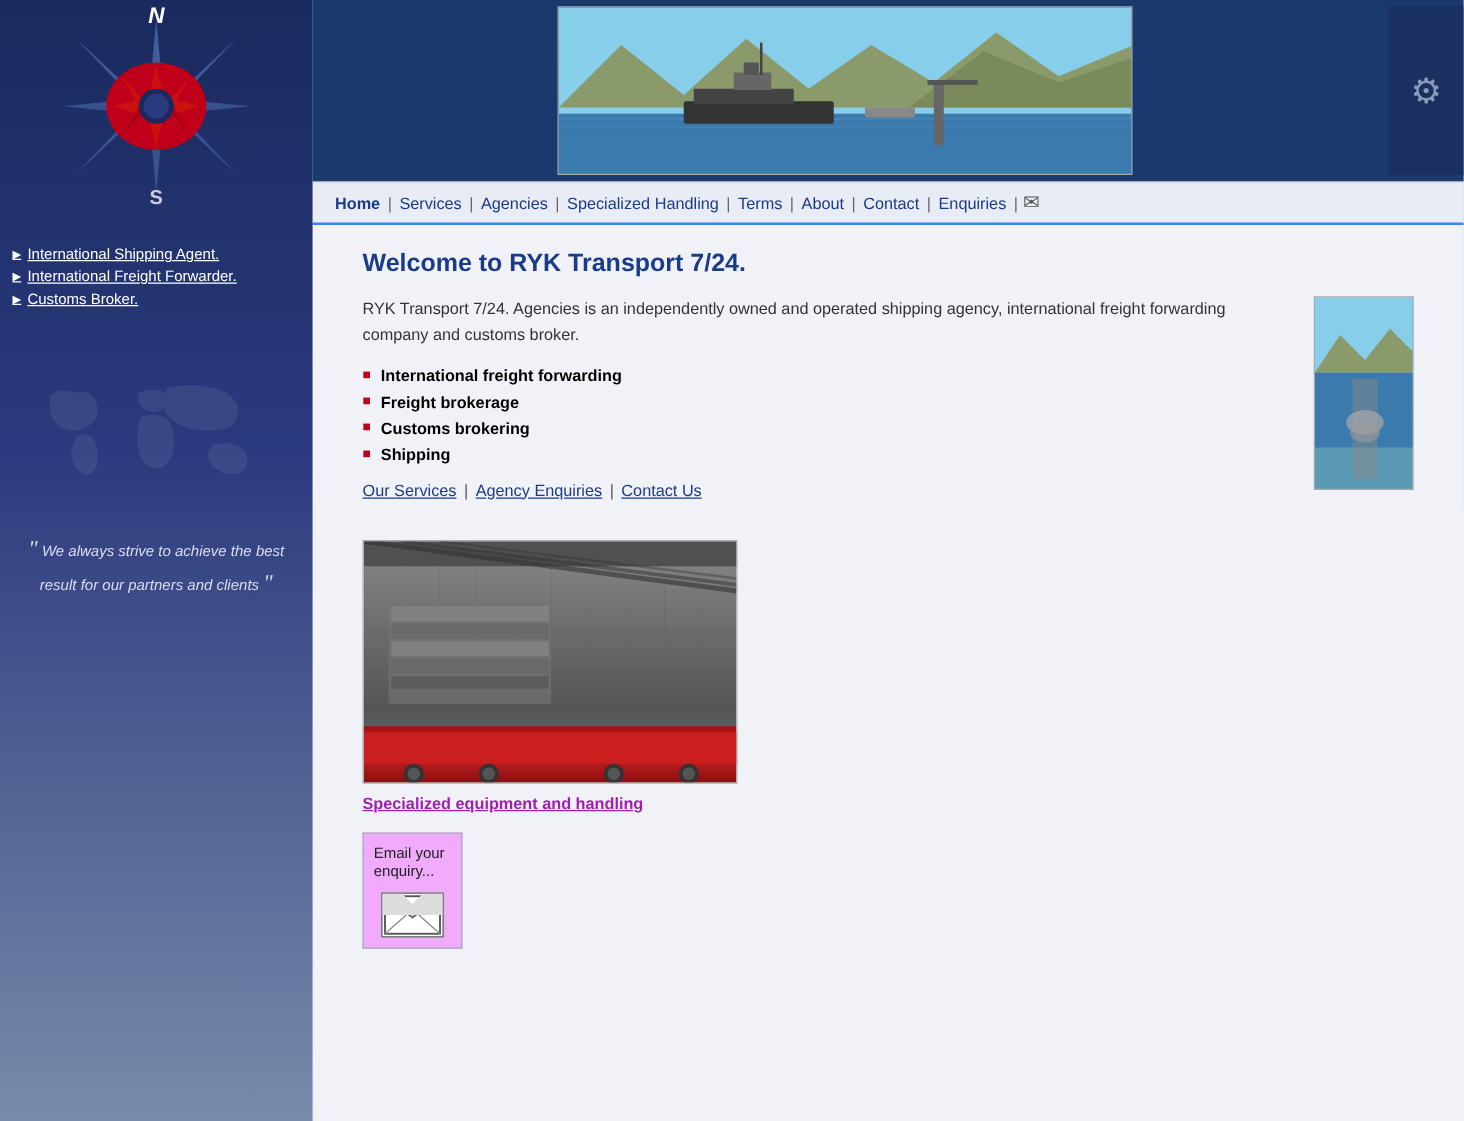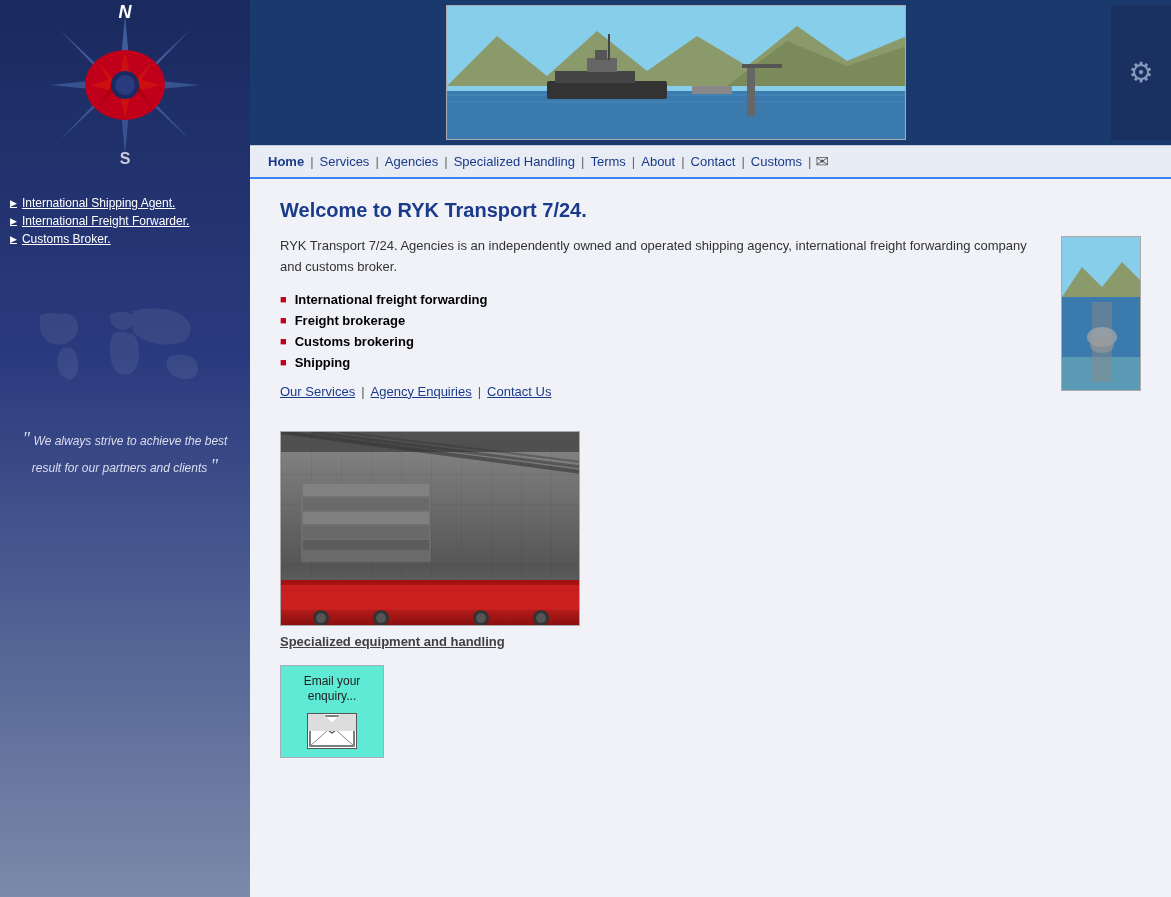--- a/index.html
+++ b/index.html
@@ -172,21 +172,21 @@
     }
     .nav-email {
       color: #555;
       font-size: 16px;
       cursor: pointer;
       margin-left: 4px;
     }
 
     
     .content {
-      padding: 20px 30px;
+      padding: 20px 40px;
       background: #f0f2f8;
       flex: 1;
     }
     .content-title {
       color: #1a3a8a;
       font-size: 20px;
       font-weight: bold;
       margin-bottom: 14px;
     }
     .content-body {
@@ -265,35 +265,34 @@
     
     .warehouse-machinery {
       position: absolute;
       bottom: 0;
       left: 0;
       right: 0;
       height: 45px;
       background: linear-gradient(180deg, #a01010 0%, #cc2020 50%, #881010 100%);
     }
     .warehouse-link {
-      color: #404040;
+      color: #a21caf;
       font-size: 13px;
       font-weight: bold;
       text-decoration: underline;
       cursor: pointer;
       margin-bottom: 16px;
       display: block;
     }
     
     .email-box {
-      width: 104px;
+      width: 80px;
       border: 1px solid #aab;
-      background: #5eead4;
+      background: #f0abfc;
       padding: 8px;
-      text-align: center;
       cursor: pointer;
     }
     .email-box-title {
       font-size: 12px;
       color: #222;
       margin-bottom: 8px;
       line-height: 1.3;
     }
     .email-icon-box {
       width: 50px;
@@ -448,21 +447,21 @@
       <a class="nav-item">Agencies</a>
       <span class="nav-sep"> | </span>
       <a class="nav-item">Specialized Handling</a>
       <span class="nav-sep"> | </span>
       <a class="nav-item">Terms</a>
       <span class="nav-sep"> | </span>
       <a class="nav-item">About</a>
       <span class="nav-sep"> | </span>
       <a class="nav-item">Contact</a>
       <span class="nav-sep"> | </span>
-      <a class="nav-item">Customs</a>
+      <a class="nav-item">Enquiries</a>
       <span class="nav-sep"> | </span>
       <span class="nav-email">✉</span>
     </div>
 
     <div class="content">
       <div class="content-title">Welcome to RYK Transport 7/24.</div>
 
       <div class="content-body">
         <div class="content-text">
           <p class="content-desc">RYK Transport 7/24. Agencies is an independently owned and operated shipping agency, international freight forwarding company and customs broker.</p>

